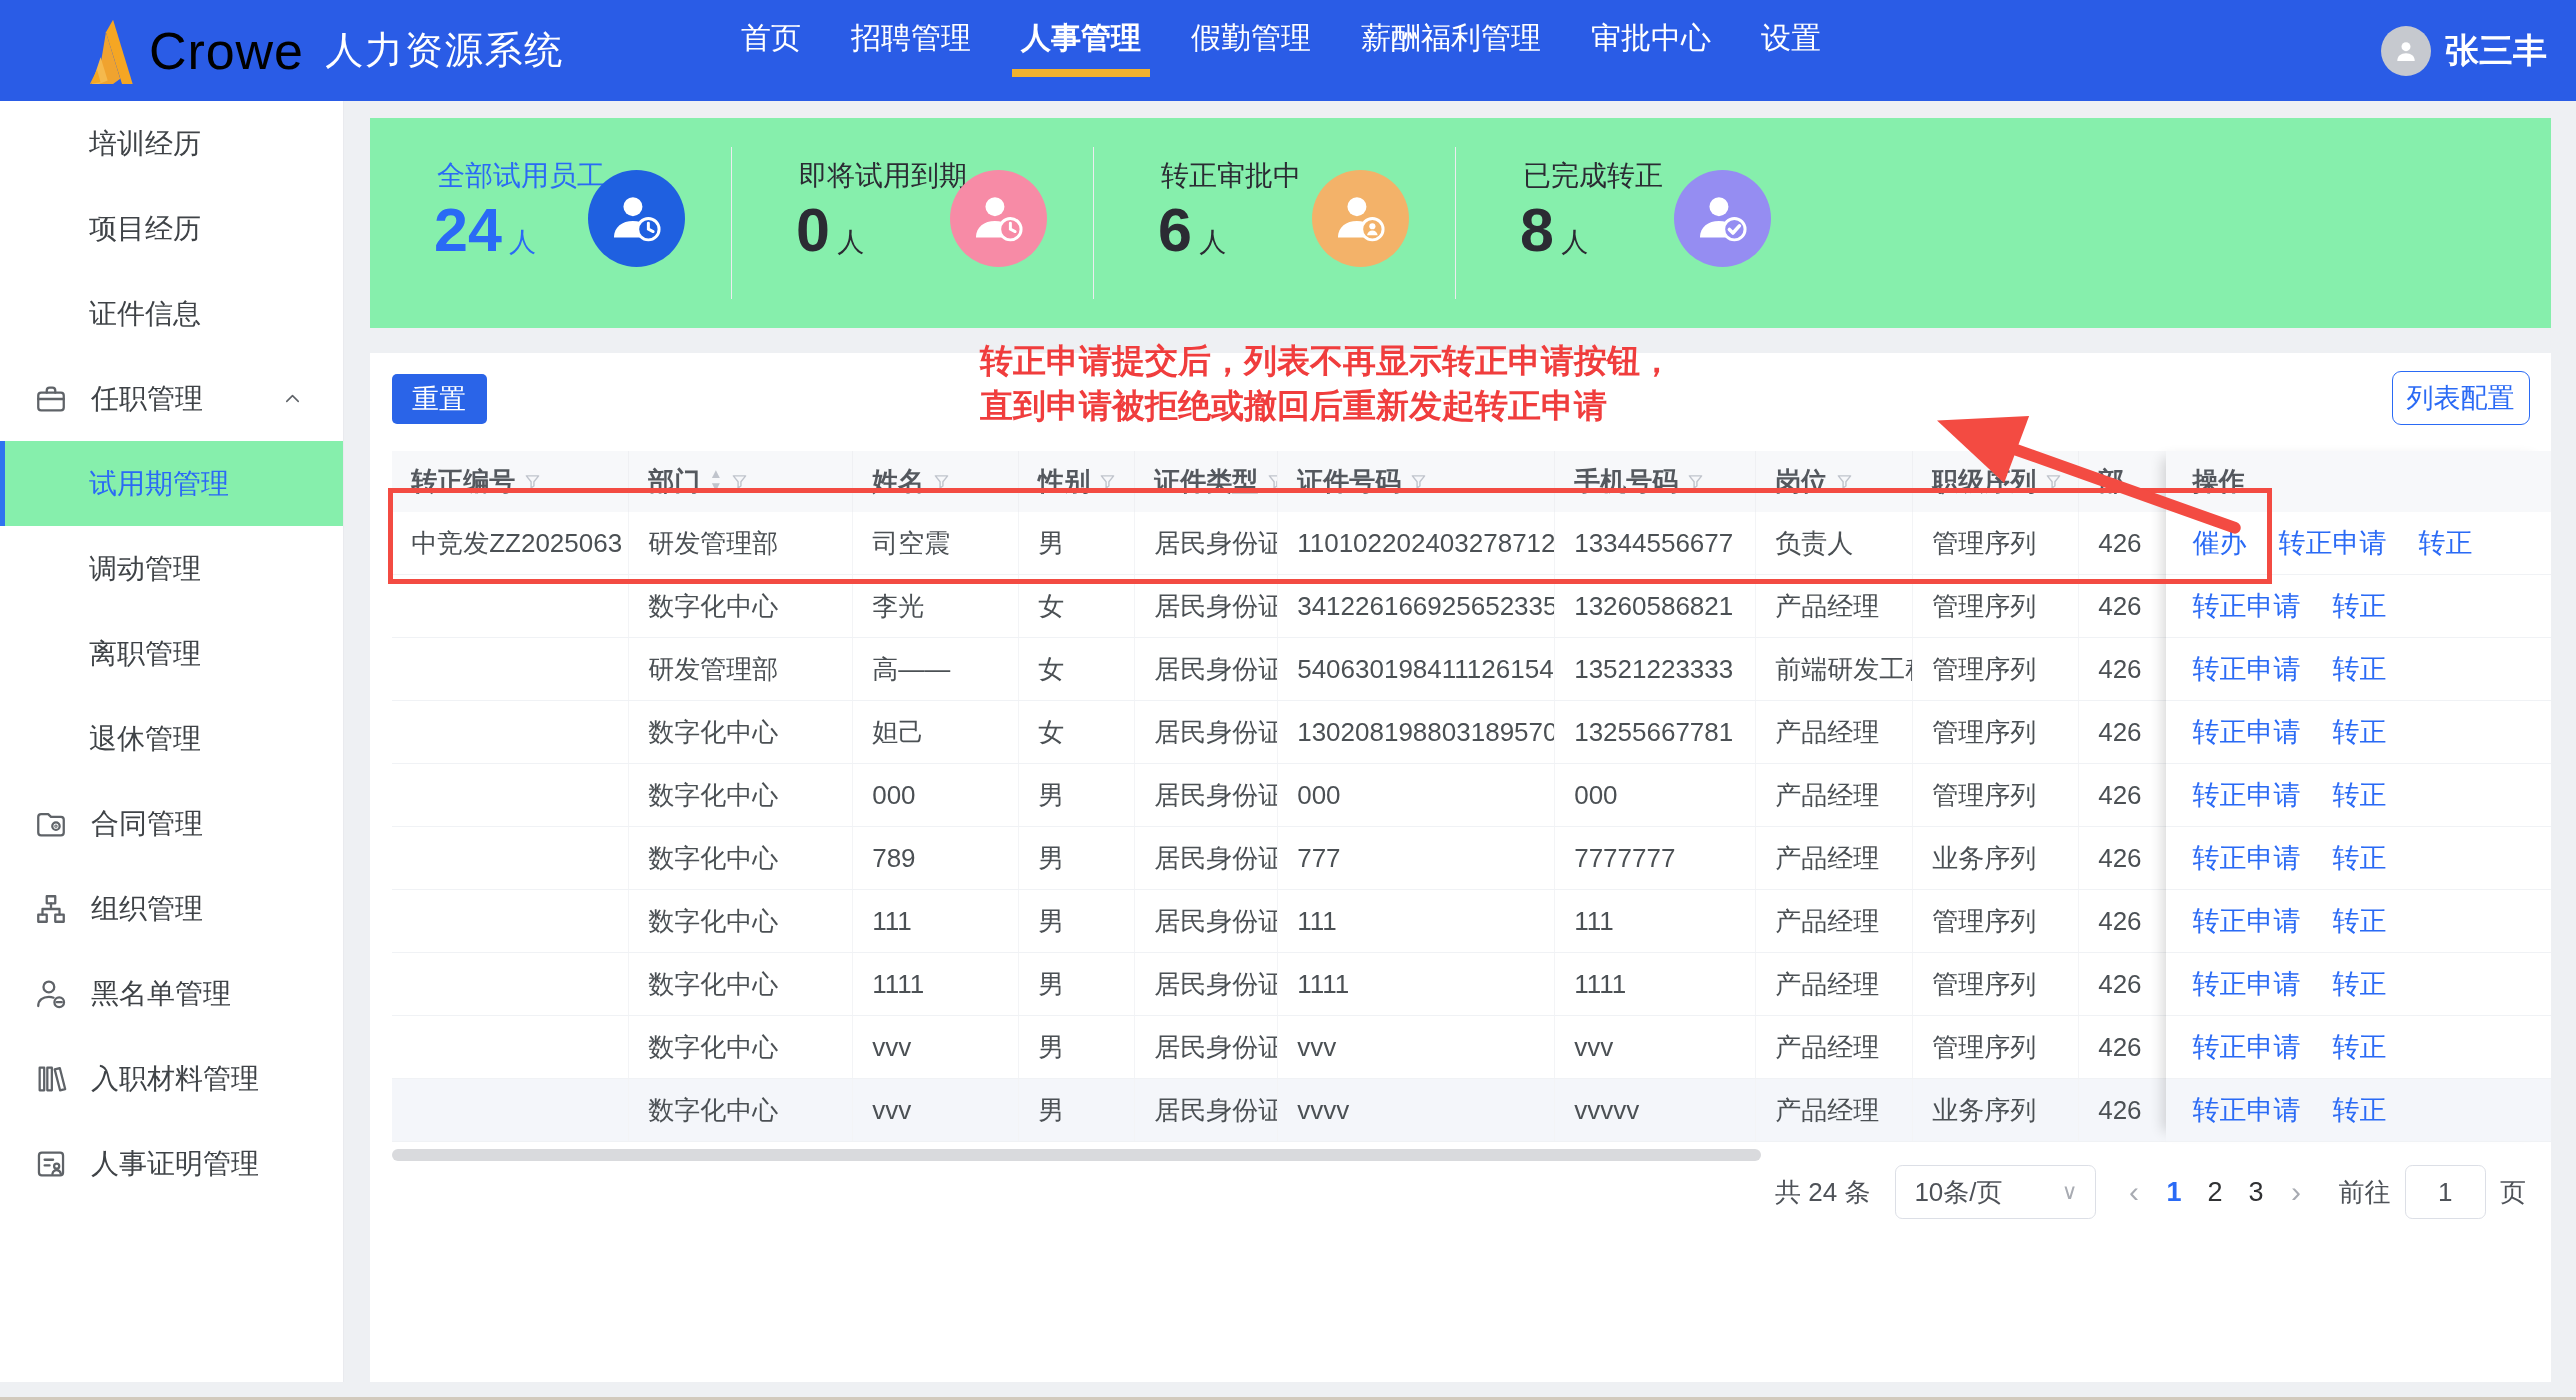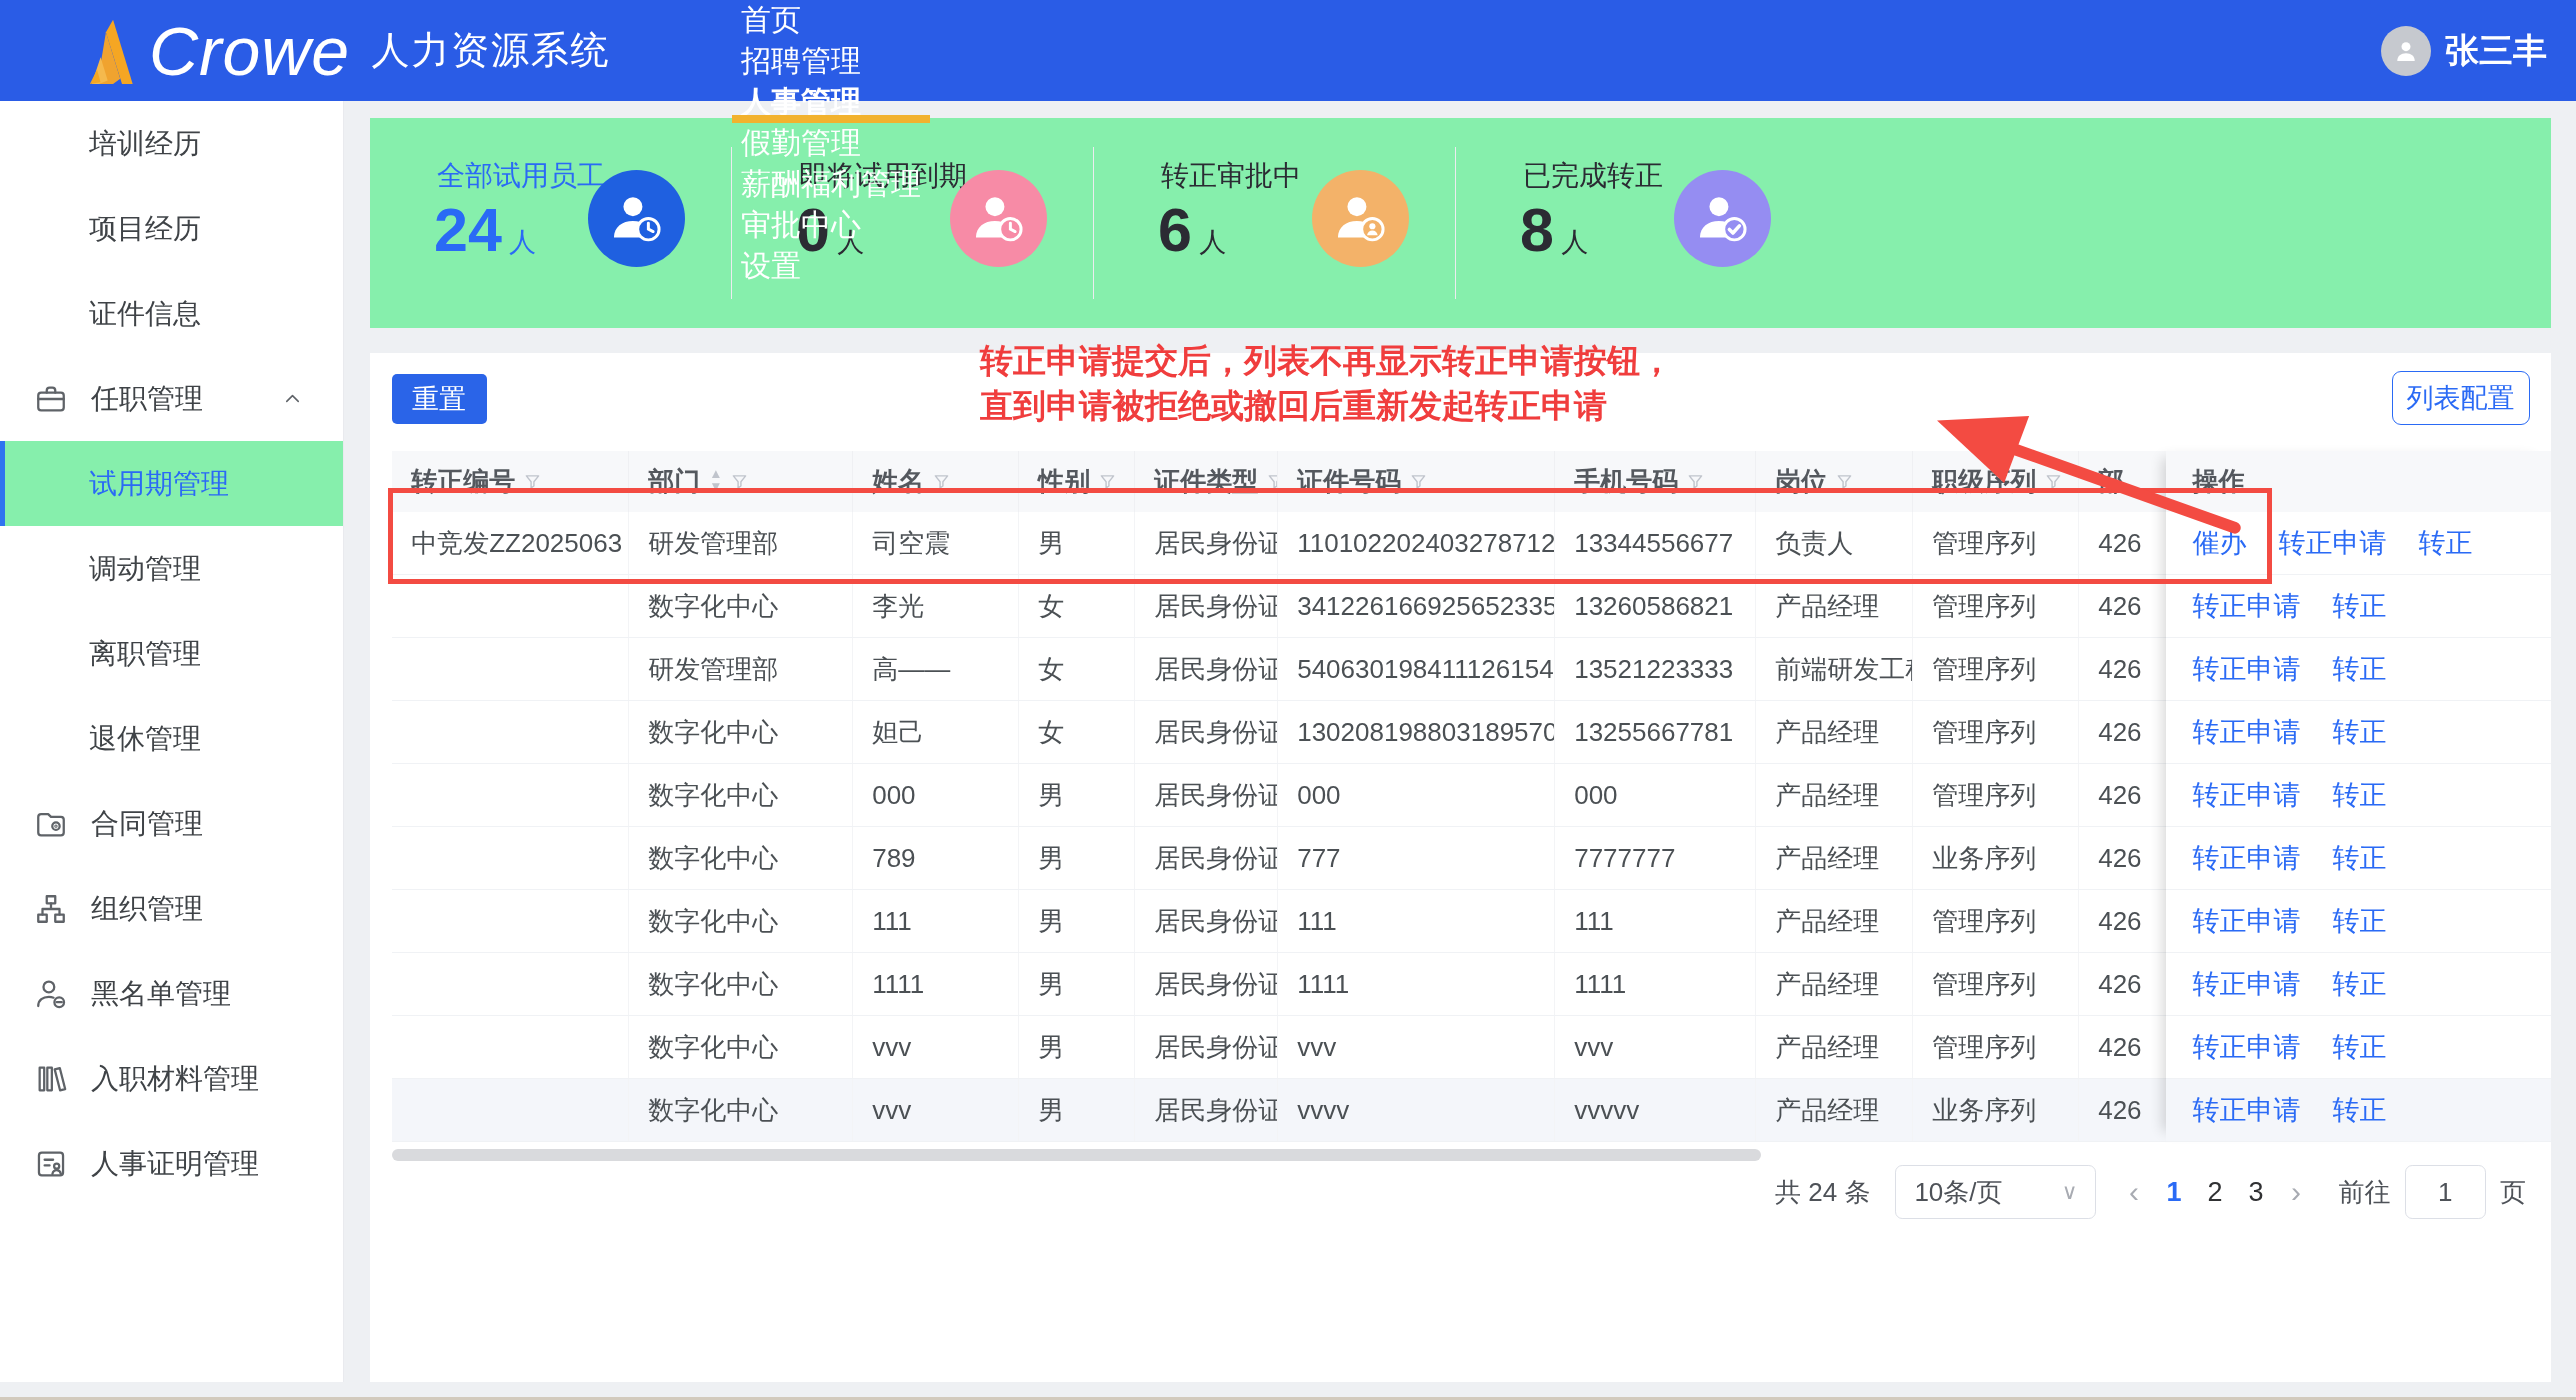--- a/index.html
+++ b/index.html
@@ -4,23 +4,23 @@
 <style>
   * { margin:0; padding:0; box-sizing:border-box; }
   html,body { width:2576px; height:1400px; }
   body { font-family:"Liberation Sans","DejaVu Sans",sans-serif; background:#eef0f3; overflow:hidden; }
   .page { position:relative; width:2576px; height:1400px; background:#eef0f3; overflow:hidden; }
 
   
   .navbar { position:absolute; top:0; left:0; width:100%; height:101px; background:#2a5ce6; display:flex; align-items:center; z-index:20; }
   .brand { display:flex; align-items:center; margin-left:86px; }
   .brand-logo { width:47px; height:66px; }
-  .brand-name { color:#ffffff; font-size:68px; font-weight:400; letter-spacing:0.9px; margin-left:16px;font-style:italic; }
+  .brand-name { color:#000000; font-size:52px; font-weight:400; letter-spacing:0.9px; margin-left:16px; }
   .brand-sys { color:#fff; font-size:38px; font-weight:400; margin-left:21.5px; letter-spacing:1.8px; }
-  .nav-items { position:absolute; left:741px; top:0; height:77px; display:flex; align-items:stretch;flex-direction:column; }
+  .nav-items { position:absolute; left:741px; top:0; height:77px; display:flex; align-items:stretch; }
   .nav-item { position:relative; display:flex; align-items:center; color:#fff; font-size:30px; margin-right:50px; cursor:pointer; white-space:nowrap; }
   .nav-item.active { font-weight:700; }
   .nav-item.active::after { content:""; position:absolute; left:-9px; right:-9px; bottom:0; height:8px; background:#f2b22e; }
   .nav-user { position:absolute; right:29px; top:0; height:101px; display:flex; align-items:center; }
   .avatar { width:50px; height:50px; border-radius:50%; background:#c6c9cf; display:flex; align-items:center; justify-content:center; }
   .nav-user-name { color:#fff; font-size:34px; font-weight:700; margin-left:14.3px; }
 
   
   .sidebar { position:absolute; top:101px; left:0; width:344px; height:1281px; background:#fff; border-right:0.9px solid #e9eaee; z-index:10; }
   .side-item { position:relative; height:85px; display:flex; align-items:center; font-size:28px; color:#3f4347; cursor:pointer; }

